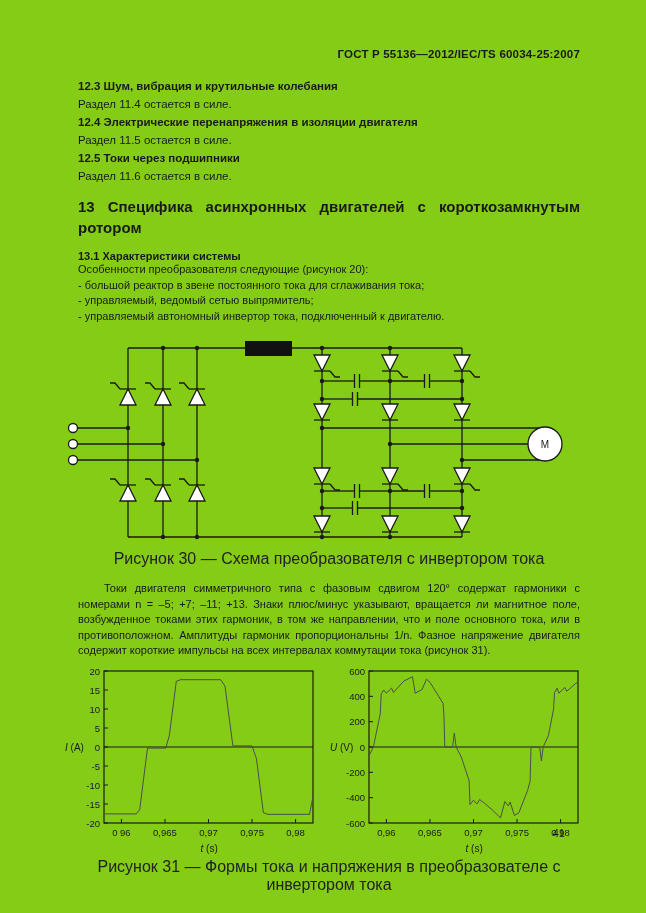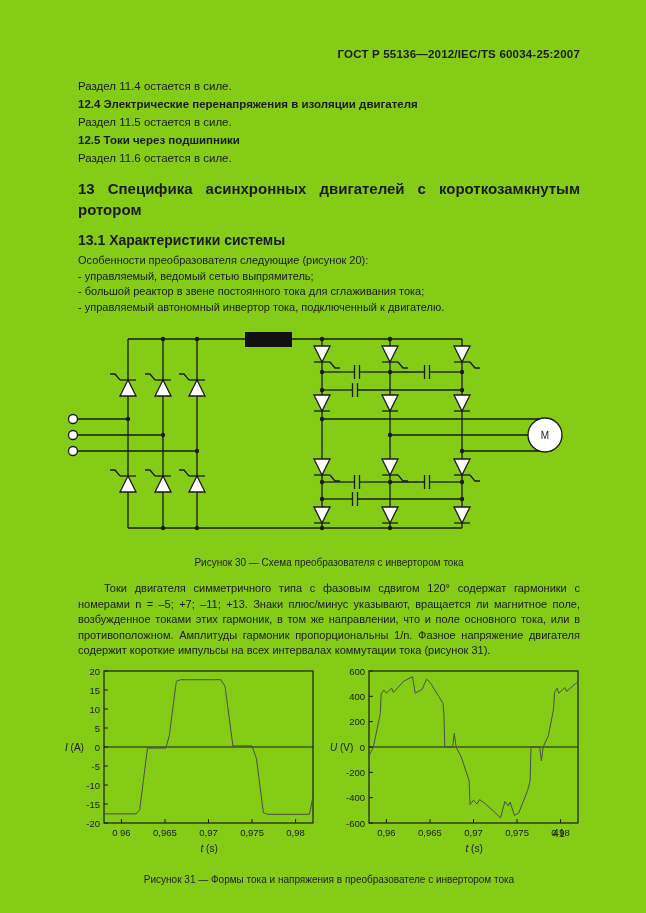--- a/index.html
+++ b/index.html
@@ -4,55 +4,56 @@
 <style>
   html,body{margin:0;padding:0;background:#e8e8e8;}
   .page{position:relative;width:646px;height:913px;background:#84cc16;margin:0 auto;
         font-family:"Liberation Sans",sans-serif;color:#1a1a1a;overflow:hidden;}
   .content{position:absolute;left:78px;top:48px;width:502px;}
   .doc-header{font-weight:bold;font-size:11.5px;text-align:right;letter-spacing:.2px;margin-bottom:17px;}
   .sec-h{font-weight:bold;font-size:11.5px;line-height:18px;}
   .sec-b{font-size:11.5px;line-height:18px;}
   .ch-title{font-size:15px;font-weight:bold;line-height:21px;margin-top:11px;}
   .ch-title .l1{text-align:justify;text-align-last:justify;}
-  .sub-h{font-weight:bold;font-size:14px;margin-top:12px;margin-bottom:5px;}
+  .sub-h{font-weight:bold;font-size:11px;margin-top:12px;}
   .feat{font-size:11px;line-height:15.5px;}
   .fig30{margin-top:5px;margin-left:-18px;}
-  .caption{font-size:10px;text-align:center;color:#222;margin-top:18px;}
+  .caption{font-size:16px;text-align:center;color:#222;margin-top:2px;}
   .para{font-size:11px;line-height:15.6px;text-align:justify;text-indent:26px;margin-top:13px;}
   .fig31{display:flex;gap:14px;margin-left:-14px;margin-top:5px;}
   .pageno{position:absolute;right:81px;bottom:74px;font-size:11px;}
   svg{font-family:"Liberation Sans",sans-serif;}
   svg text{fill:#1a1a1a;}
   .wire{stroke:#1a1a1a;stroke-width:1.3;fill:none;}
   .sym{stroke:#1a1a1a;stroke-width:1.3;fill:#ffffff;}
   .dot{fill:#1a1a1a;stroke:none;}
 </style>
 </head>
 <body>
 
 <div class="page">
   <div class="content">
 
     <div class="doc-header">ГОСТ Р 55136—2012/IEC/TS 60034-25:2007</div>
 
+    <div class="sec-h">12.3 Шум, вибрация и крутильные колебания</div>
     <div class="sec-b">Раздел 11.4 остается в силе.</div>
     <div class="sec-h">12.4 Электрические перенапряжения в изоляции двигателя</div>
     <div class="sec-b">Раздел 11.5 остается в силе.</div>
     <div class="sec-h">12.5 Токи через подшипники</div>
     <div class="sec-b">Раздел 11.6 остается в силе.</div>
 
     <div class="ch-title">
       <div class="l1">13 Специфика асинхронных двигателей с короткозамкнутым ротором</div>
     </div>
 
     <div class="sub-h">13.1 Характеристики системы</div>
     <div class="feat">Особенности преобразователя следующие (рисунок 20):</div>
+    <div class="feat">- большой реактор в звене постоянного тока для сглаживания тока;</div>
     <div class="feat">- управляемый, ведомый сетью выпрямитель;</div>
-    <div class="feat">- большой реактор в звене постоянного тока для сглаживания тока;</div>
     <div class="feat">- управляемый автономный инвертор тока, подключенный к двигателю.</div>
 
     <div class="fig30">
       <svg width="530" height="215" viewBox="0 0 530 215">
         <defs>
           <g id="thyU">
             <polygon class="sym" points="-8,9 8,9 0,-7"></polygon>
             <line class="wire" x1="-8" y1="-7" x2="8" y2="-7"></line>
             <path class="wire" d="M -8 -7 L -13 -13 L -18 -13"></path>
           </g>

